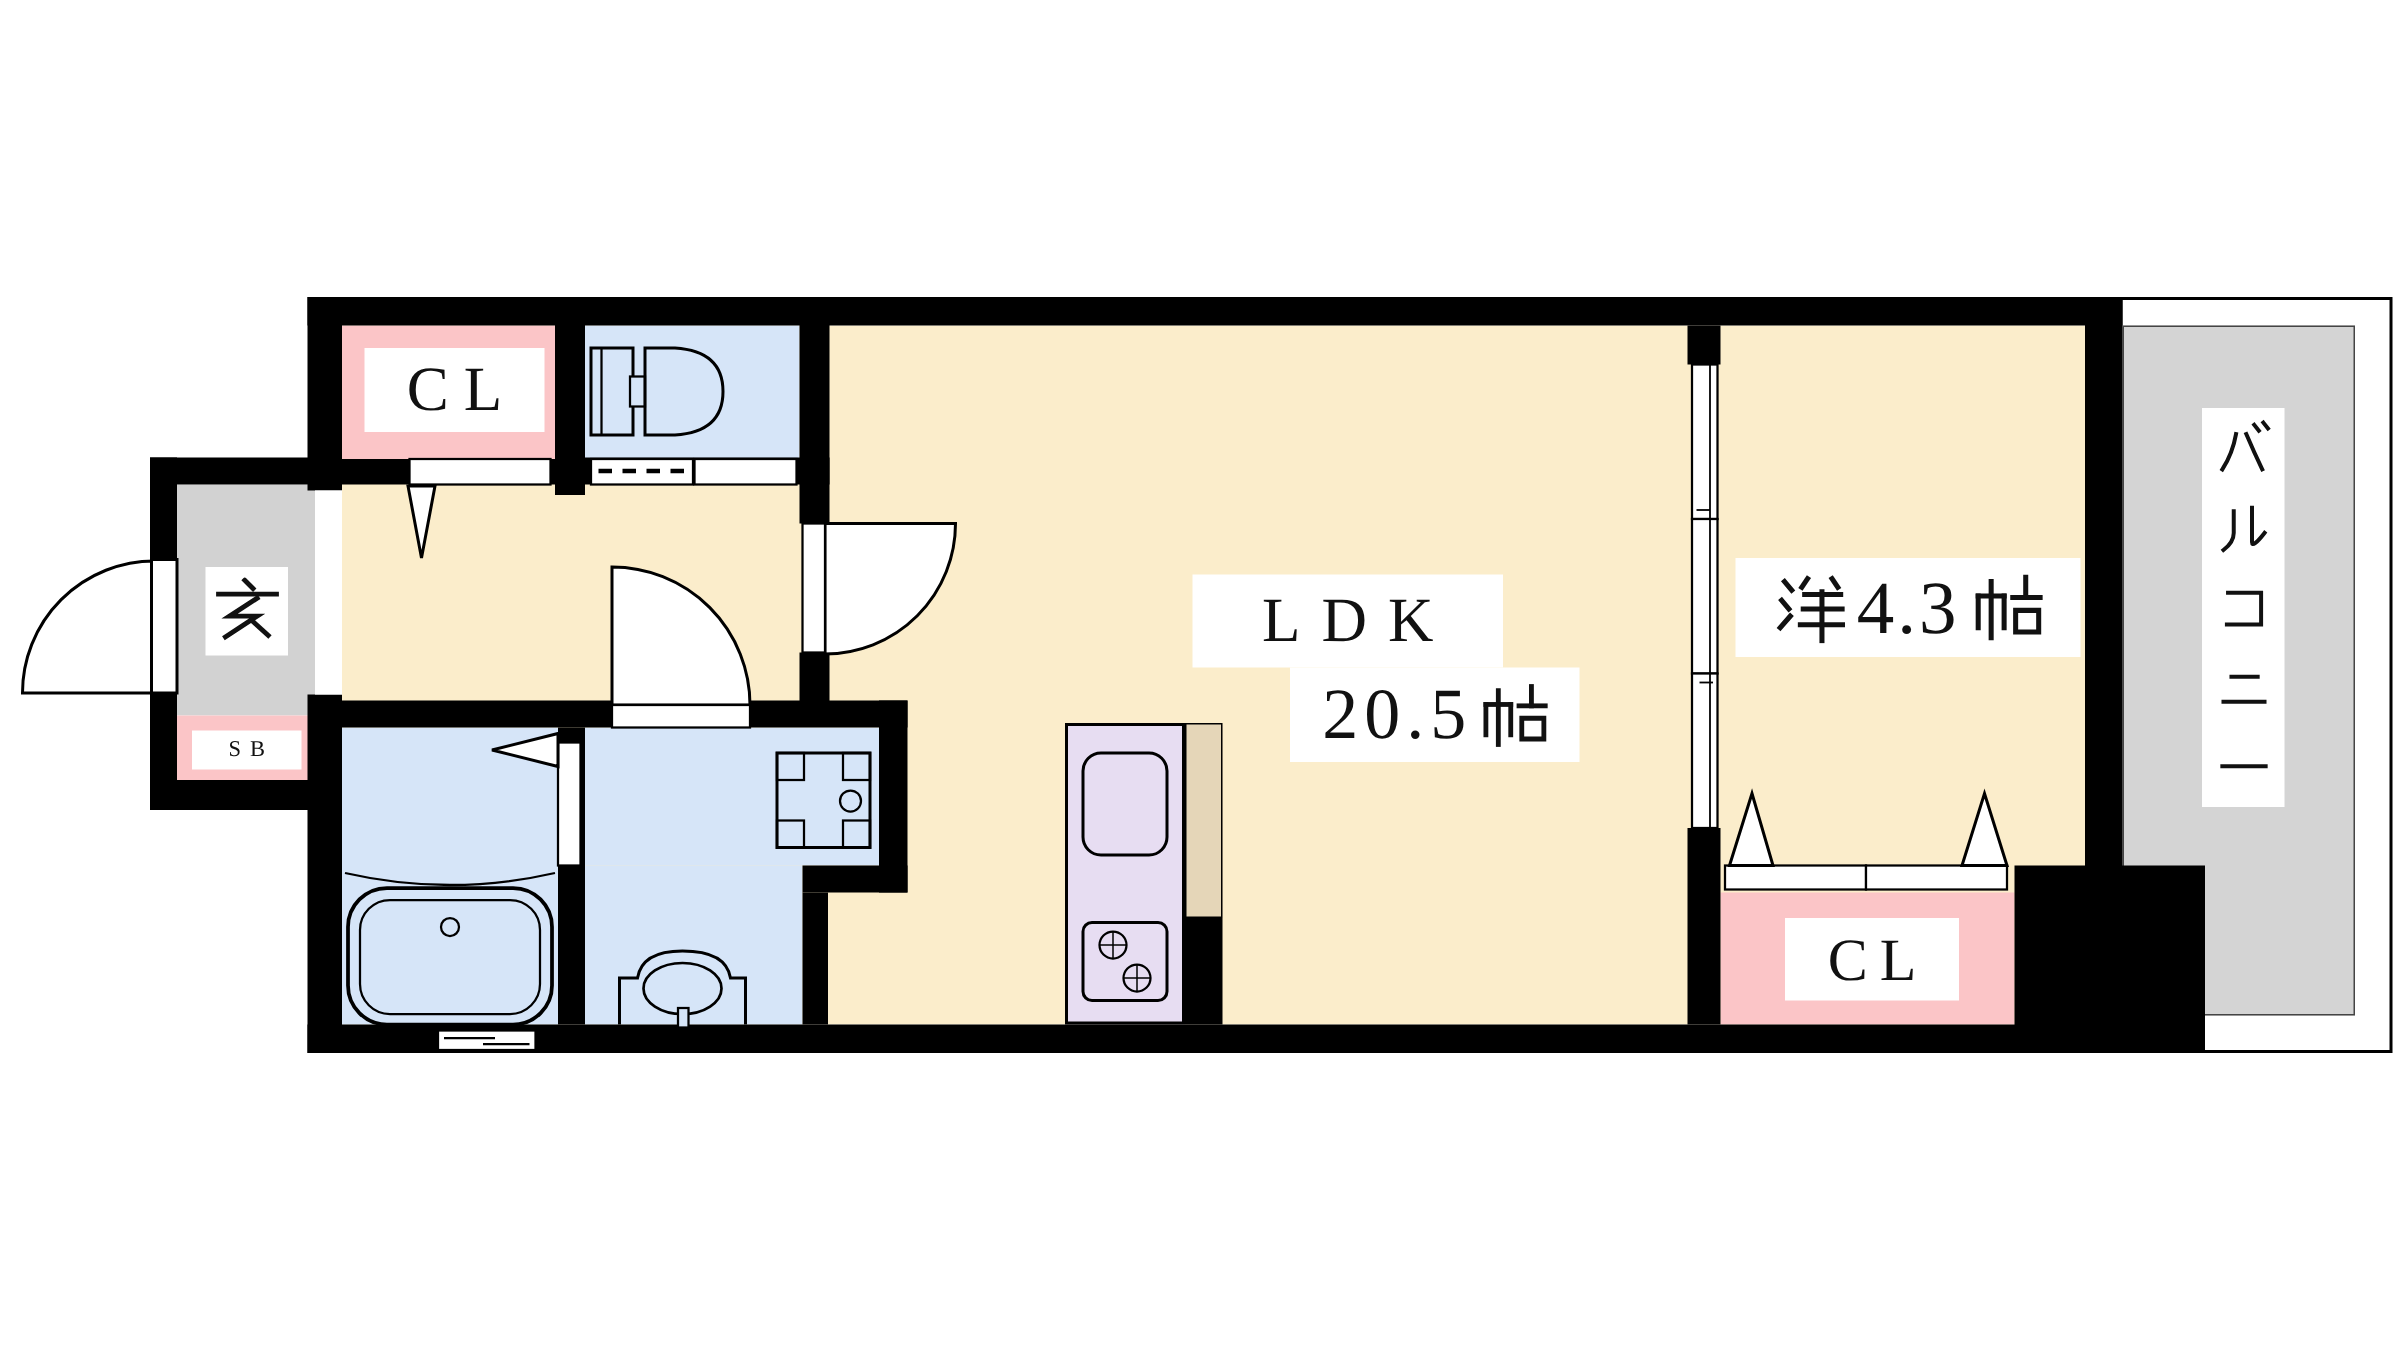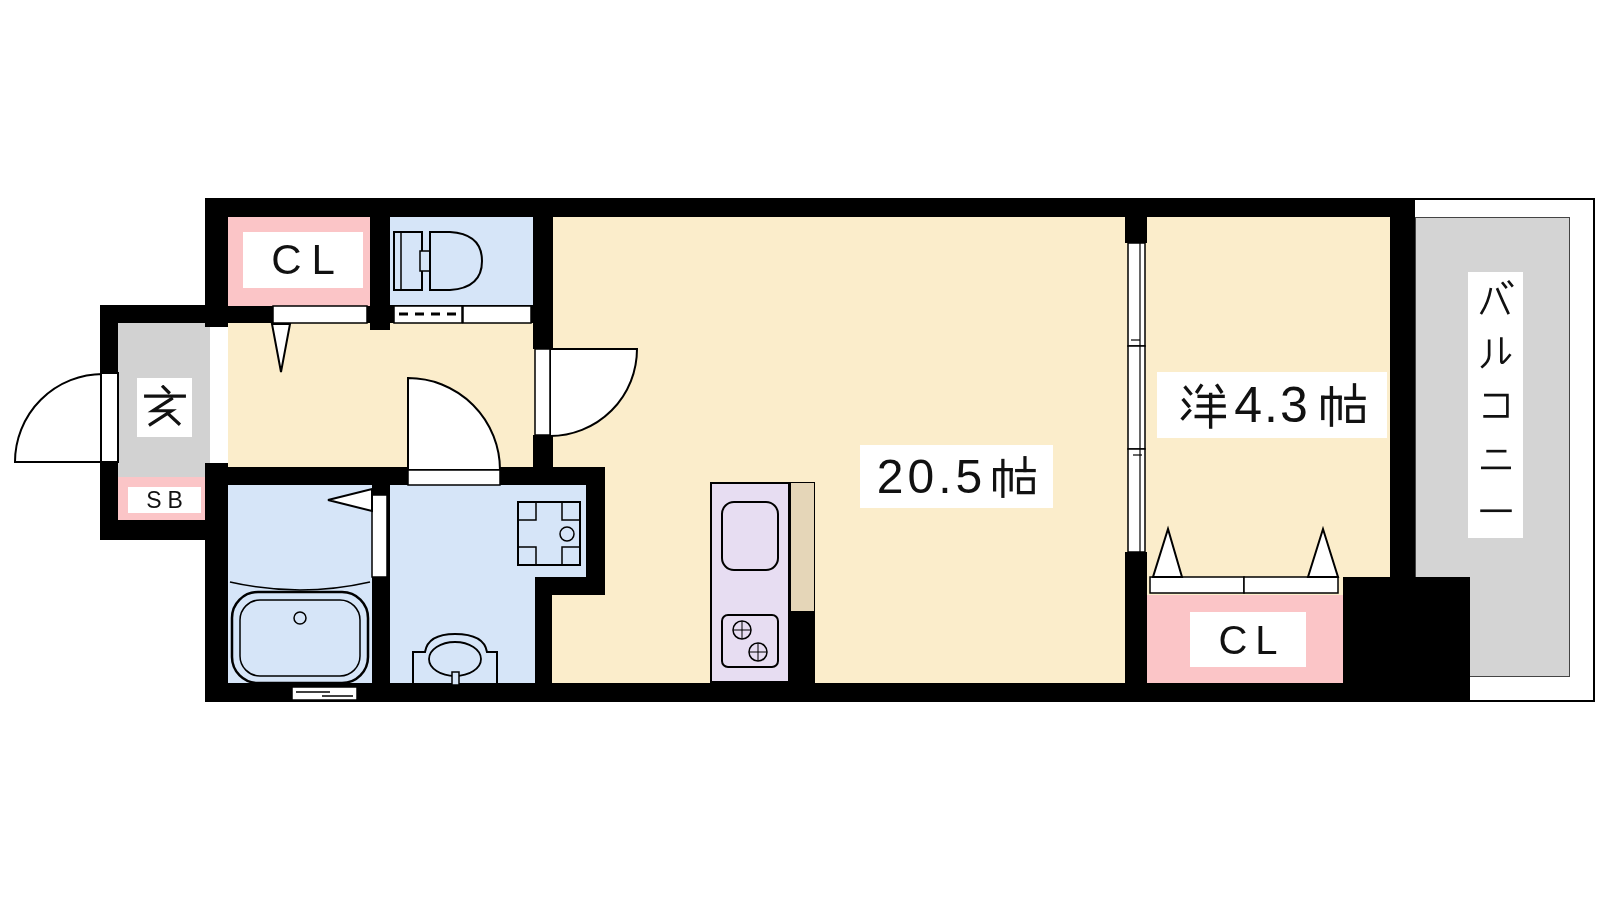--- a/index.html
+++ b/index.html
@@ -1,17 +1,17 @@
 <!DOCTYPE html>
 <html style="--wall: #000000; --floor: #FBEDCB; --wet-area: #D6E5F8; --closet: #FBC5C7; --entrance: #D2D2D2; --balcony: #D4D4D4; --kitchen-counter: #E7DDF2; --counter-side: #E5D6B8; --door: #FFFFFF; --label-text: #111111;"><head>
 <meta charset="utf-8">
 <style>
   html,body{margin:0;padding:0;background:#fff;}
   #plan{position:relative;width:1600px;height:900px;background:#fff;overflow:hidden;
-        font-family:Liberation Sans, sans-serif;}
+        font-family:Liberation Serif, serif;}
   .fill{position:absolute;}
   .wall{position:absolute;background:var(--wall,#000);}
   .label{position:absolute;background:#fff;display:flex;align-items:center;justify-content:center;
          color:#111;line-height:1;white-space:nowrap;}
   .floor{background:var(--floor,#FBEDCB);}
   .wet{background:var(--wet-area,#D6E5F8);}
   .closet{background:var(--closet,#FBC5C7);}
   .entrance{background:var(--entrance,#D2D2D2);}
   .balcony-outer{background:#fff;border:2px solid #000;box-sizing:border-box;}
   .balcony-gray{background:var(--balcony,#D4D4D4);border:1px solid #444;box-sizing:border-box;}
@@ -171,22 +171,23 @@
 
   <div class="label" style="left:137px;top:378px;width:55px;height:59px;" aria-label="玄">
     <svg class="glyph" width="46" height="46" viewBox="0 0 100 100">
       <path d="M46 4 L58 16"></path>
         <path d="M8 24 H92"></path>
       <path d="M64 30 L24 56 L64 56 L18 86"></path>
         <path d="M56 62 L80 84"></path>
     </svg>
   </div>
 
-  <div class="label" style="left:128px;top:487px;width:67px;height:26px;font-size:23px;letter-spacing:6px;padding-left:6px;text-align:right;">SB</div>
-
+  <div class="label" style="left:128px;top:487px;width:67px;height:26px;font-size:15px;letter-spacing:6px;padding-left:6px;text-align:right;">SB</div>
+
+  <div class="label" style="left:795px;top:383px;width:193px;height:62px;font-size:42px;letter-spacing:14px;padding-left:14px;">LDK</div>
 
   <div class="label" style="left:860px;top:445px;width:193px;height:63px;font-size:48px;gap:4px;" aria-label="LDK 11.1帖">
     <span style="letter-spacing:4px;">20.5</span>
     <svg class="glyph" width="46" height="46" viewBox="0 0 100 100">
       <path d="M10 34 H46"></path>
         <path d="M10 34 V78"></path>
         <path d="M46 34 V78"></path>
         <path d="M28 14 V92"></path>
       <path d="M76 8 V36"></path>
         <path d="M58 36 H96"></path>

